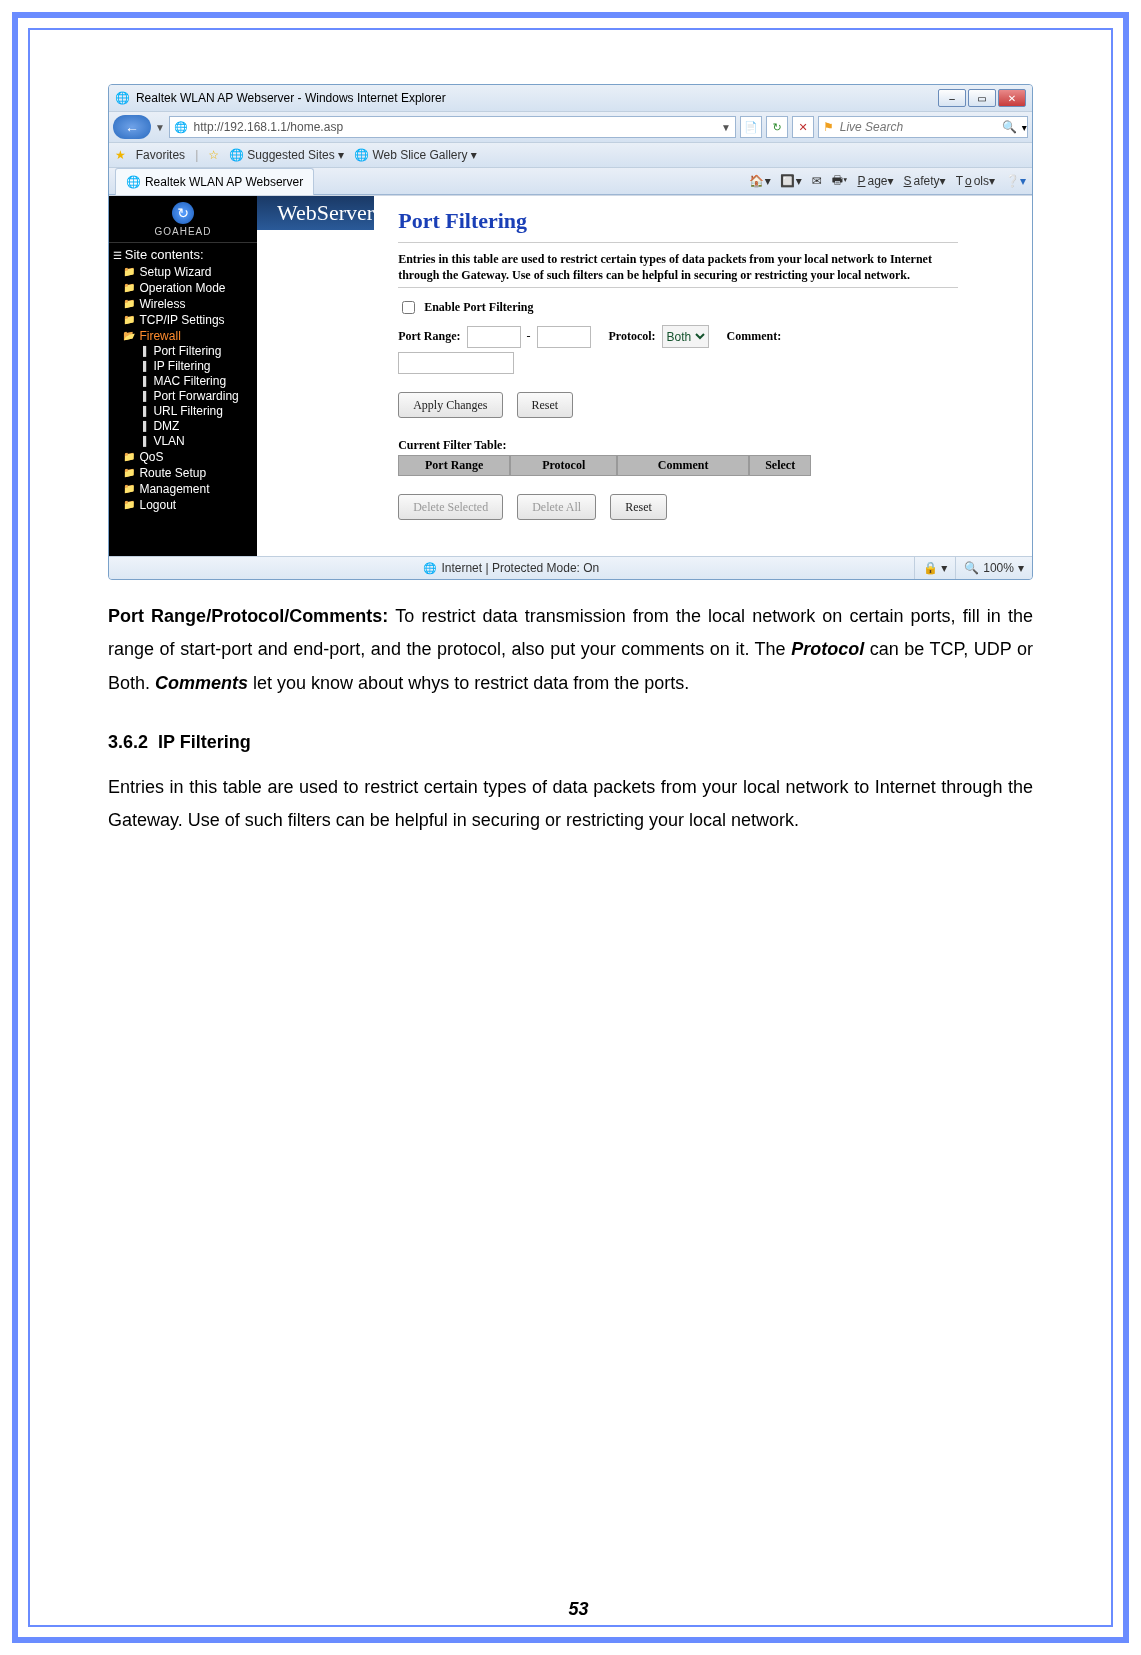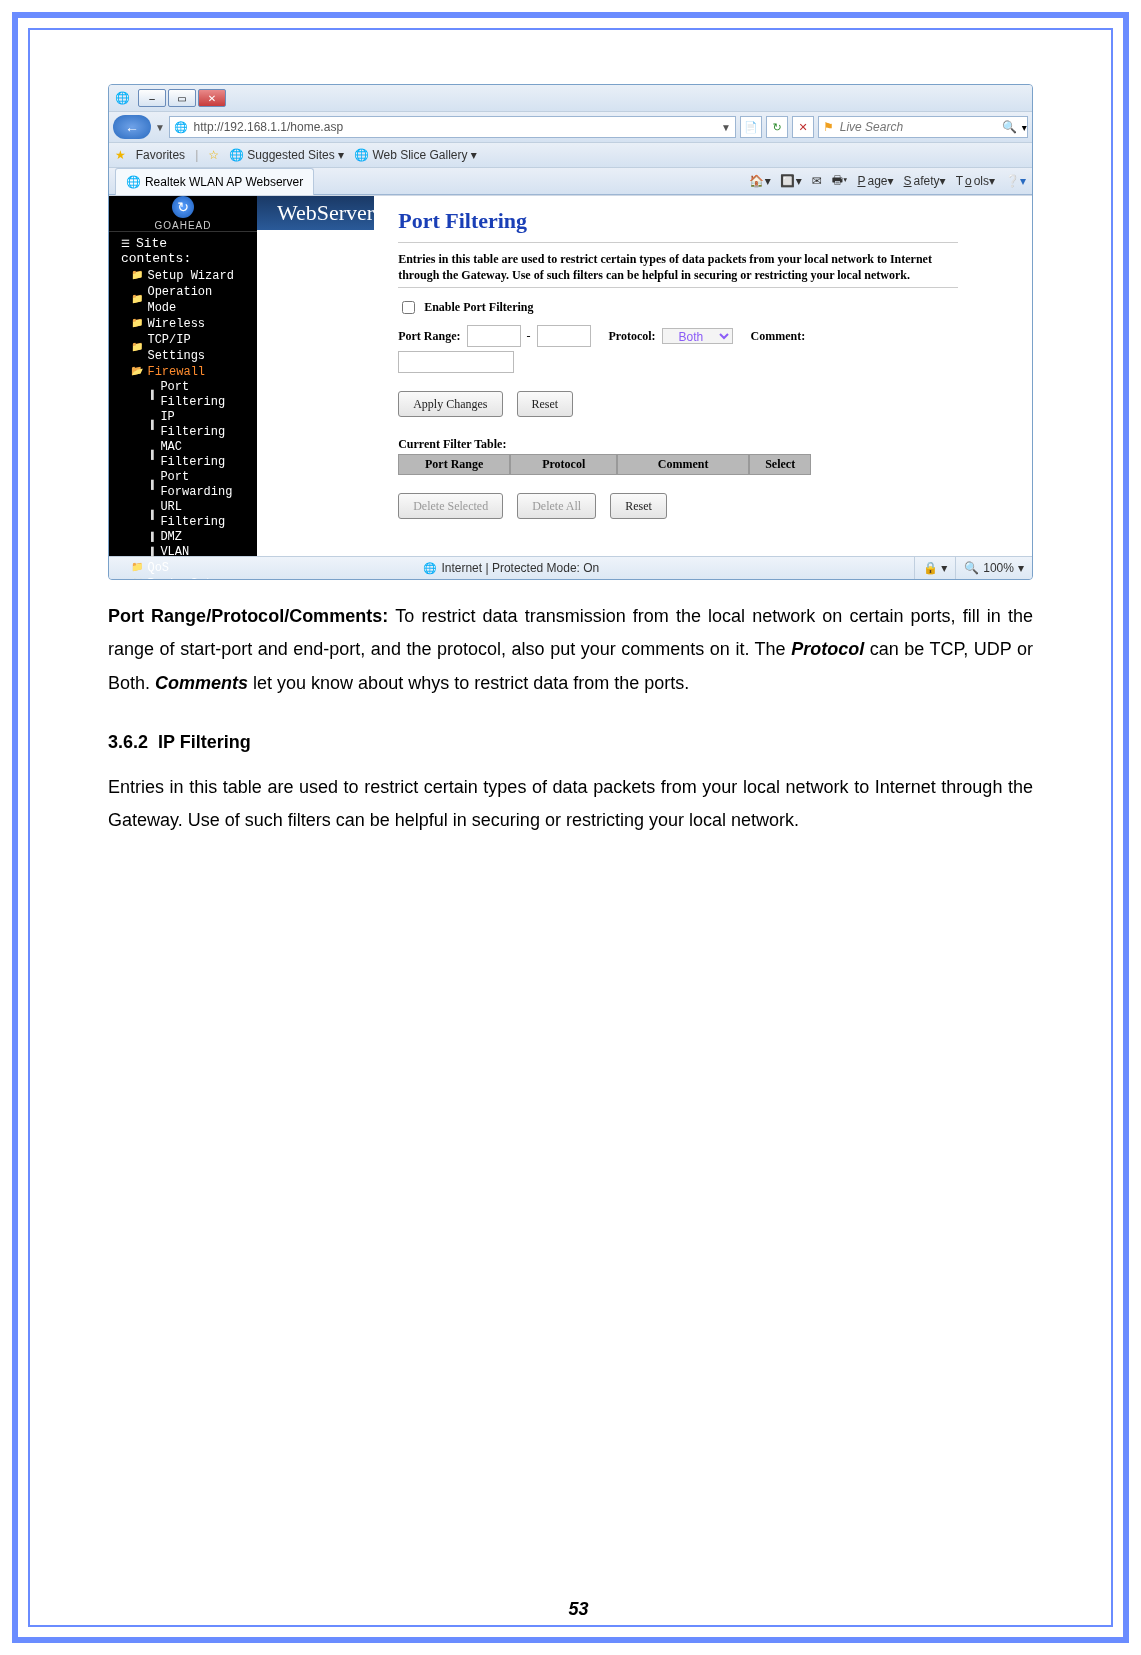--- a/index.html
+++ b/index.html
@@ -134,21 +134,21 @@
     height:46px;background:linear-gradient(#000,#000);
     display:flex;flex-direction:column;align-items:center;justify-content:center;
     border-bottom:1px solid #333;
   }
   .logo .spin{
     width:22px;height:22px;border-radius:50%;
     background:radial-gradient(#5aa0ff,#1a5bb8);
     display:flex;align-items:center;justify-content:center;color:#fff;font-size:14px;
   }
   .logo .brand{font-size:10px;letter-spacing:1px;color:#ccc;margin-top:2px;text-align:right;}
-  .tree{padding:2px 12px;font-family:Liberation Mono, monospace;}
+  .tree{padding:2px 4px;}
   .tree .root{color:#fff;font-size:13px;margin:2px 0 2px 0;}
   .tree .root::before{content:"☰ ";font-size:10px;}
   .tree .folder{margin-left:10px;display:flex;align-items:center;gap:4px;font-size:12px;line-height:16px;}
   .tree .folder .ficon{color:#d9a92d;font-size:10px;}
   .tree .folder.selected{color:#ff8c2e;}
   .tree .leaf{margin-left:30px;display:flex;align-items:center;gap:4px;font-size:12px;line-height:15px;}
   .tree .leaf .licon{color:#ddd;font-size:9px;}
   .maincol{flex:1;display:flex;flex-direction:row;}
   .banner{
     height:34px;background:linear-gradient(#1a3966,#2a5a99);
@@ -158,21 +158,21 @@
   .main-inner{padding:10px 24px;font-family:"Times New Roman",serif;color:#000;}
   .main-inner h2{color:#1a3fb6;font-family:"Times New Roman",serif;font-weight:bold;font-size:22px;margin:2px 0 8px 0;}
   .hr{border:none;border-top:1px solid #ccc;margin:4px 0 8px 0;}
   .desc{font-size:12px;line-height:1.35;max-width:560px;font-weight:bold;}
   .form-row{display:flex;align-items:center;gap:6px;margin-top:10px;font-size:12px;font-weight:bold;}
   .form-row input[type=checkbox]{width:13px;height:13px;}
   .form-row2{display:flex;align-items:center;gap:6px;margin-top:8px;font-size:12px;}
   .form-row2 label{font-weight:bold;}
   .tinput{width:48px;height:18px;border:1px solid #bbb;background:#fff;}
   .cinput{width:110px;height:18px;border:1px solid #bbb;background:#fff;margin-top:4px;}
-  .sel{height:16px;border:1px solid #bbb;background:#f4f4f4;color:#8b5cf6;font-size:12px;padding:0 12px;}
+  .sel{height:23px;border:1px solid #bbb;background:#f4f4f4;color:#14532d;font-size:12px;padding:0 0;}
   .btnrow{margin-top:18px;display:flex;gap:14px;}
   .btn{
     height:24px;padding:0 14px;
     border:1px solid #888;border-radius:3px;
     background:linear-gradient(#fafafa,#e4e4e4);
     font-size:12px;color:#222;
     display:inline-flex;align-items:center;justify-content:center;
   }
   .btn.disabled{color:#9a9a9a;}
   .tblhead{margin-top:20px;font-size:12px;font-weight:bold;}
@@ -211,20 +211,21 @@
 
 <div class="outer-border"></div>
 <div class="inner-border"></div>
 
 <div class="page-content">
 
   <div class="ie-window">
 
     <div class="titlebar">
       <span style="color:#3b7bd6;margin-right:6px;">🌐</span>
+      <span class="title">Realtek WLAN AP Webserver - Windows Internet Explorer</span>
       <span class="winbtn">–</span>
       <span class="winbtn">▭</span>
       <span class="winbtn close">✕</span>
     </div>
 
     <div class="navbar">
       <div class="backfwd">←</div>
       <span style="font-size:10px;color:#555;">▼</span>
       <div class="addressbar">
         <span class="icon">🌐</span>

